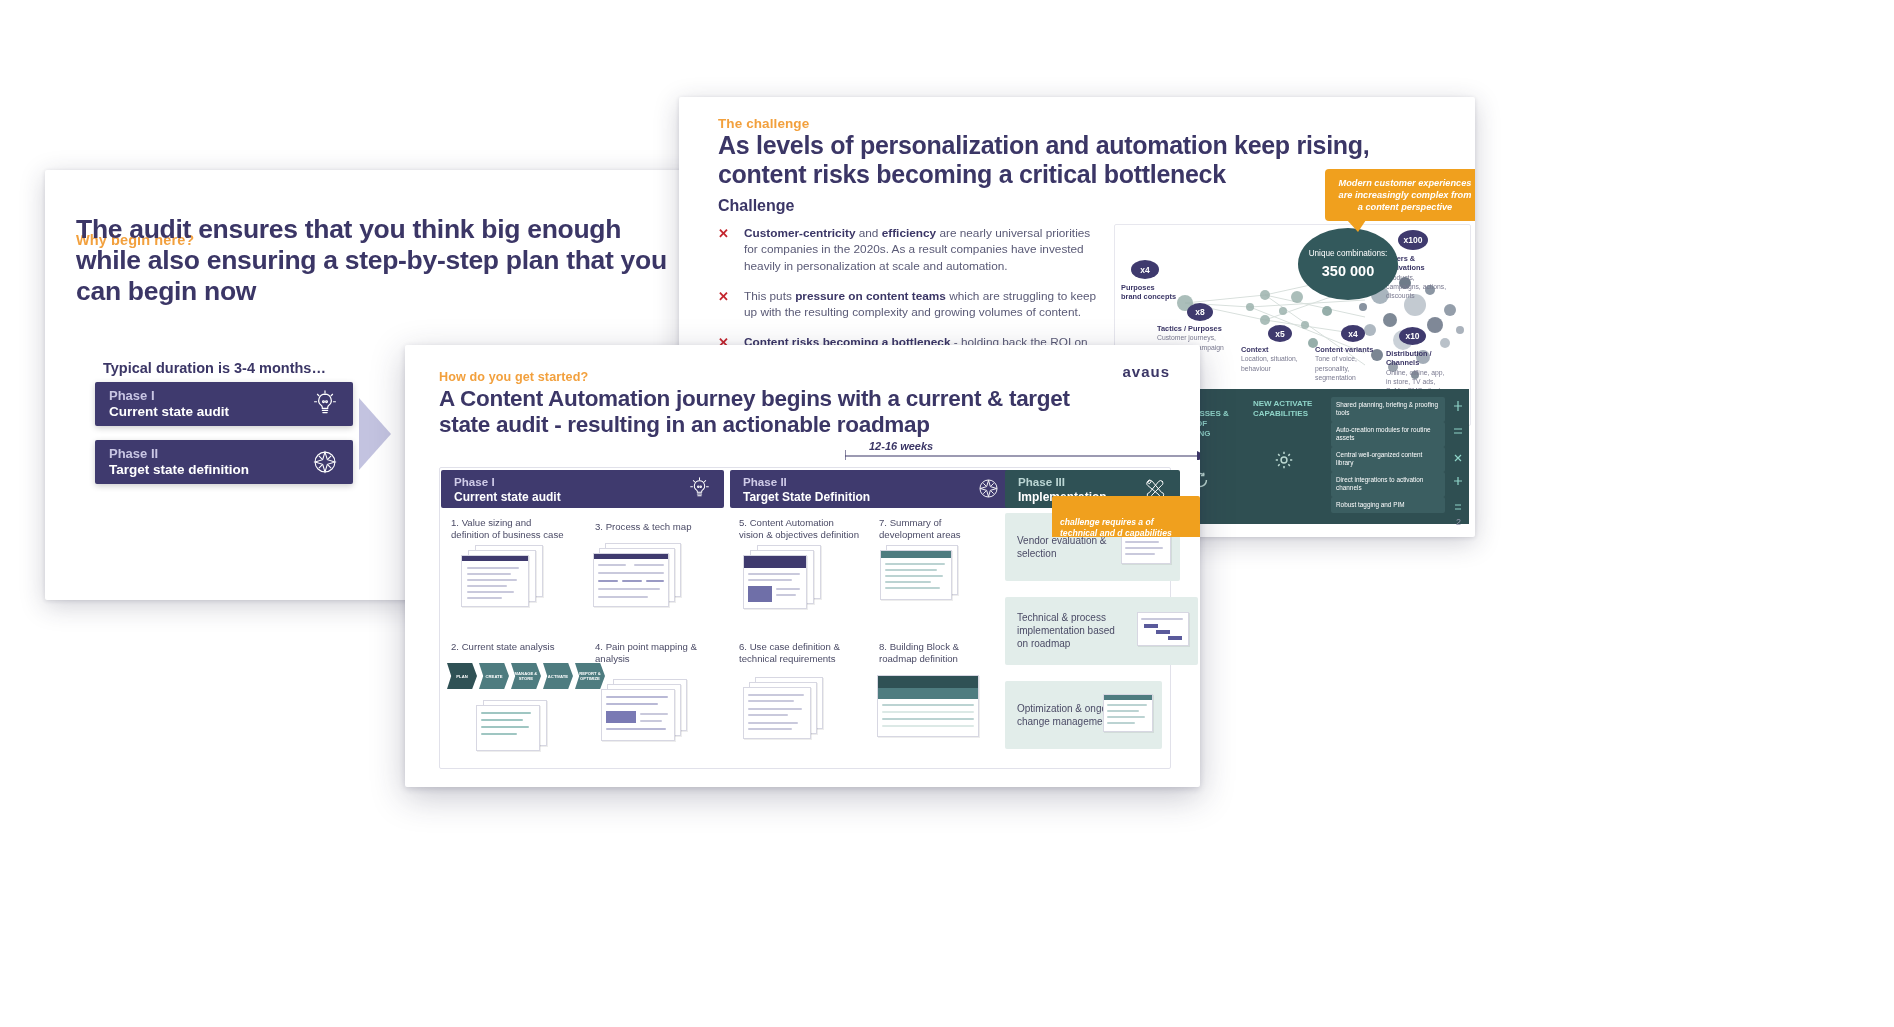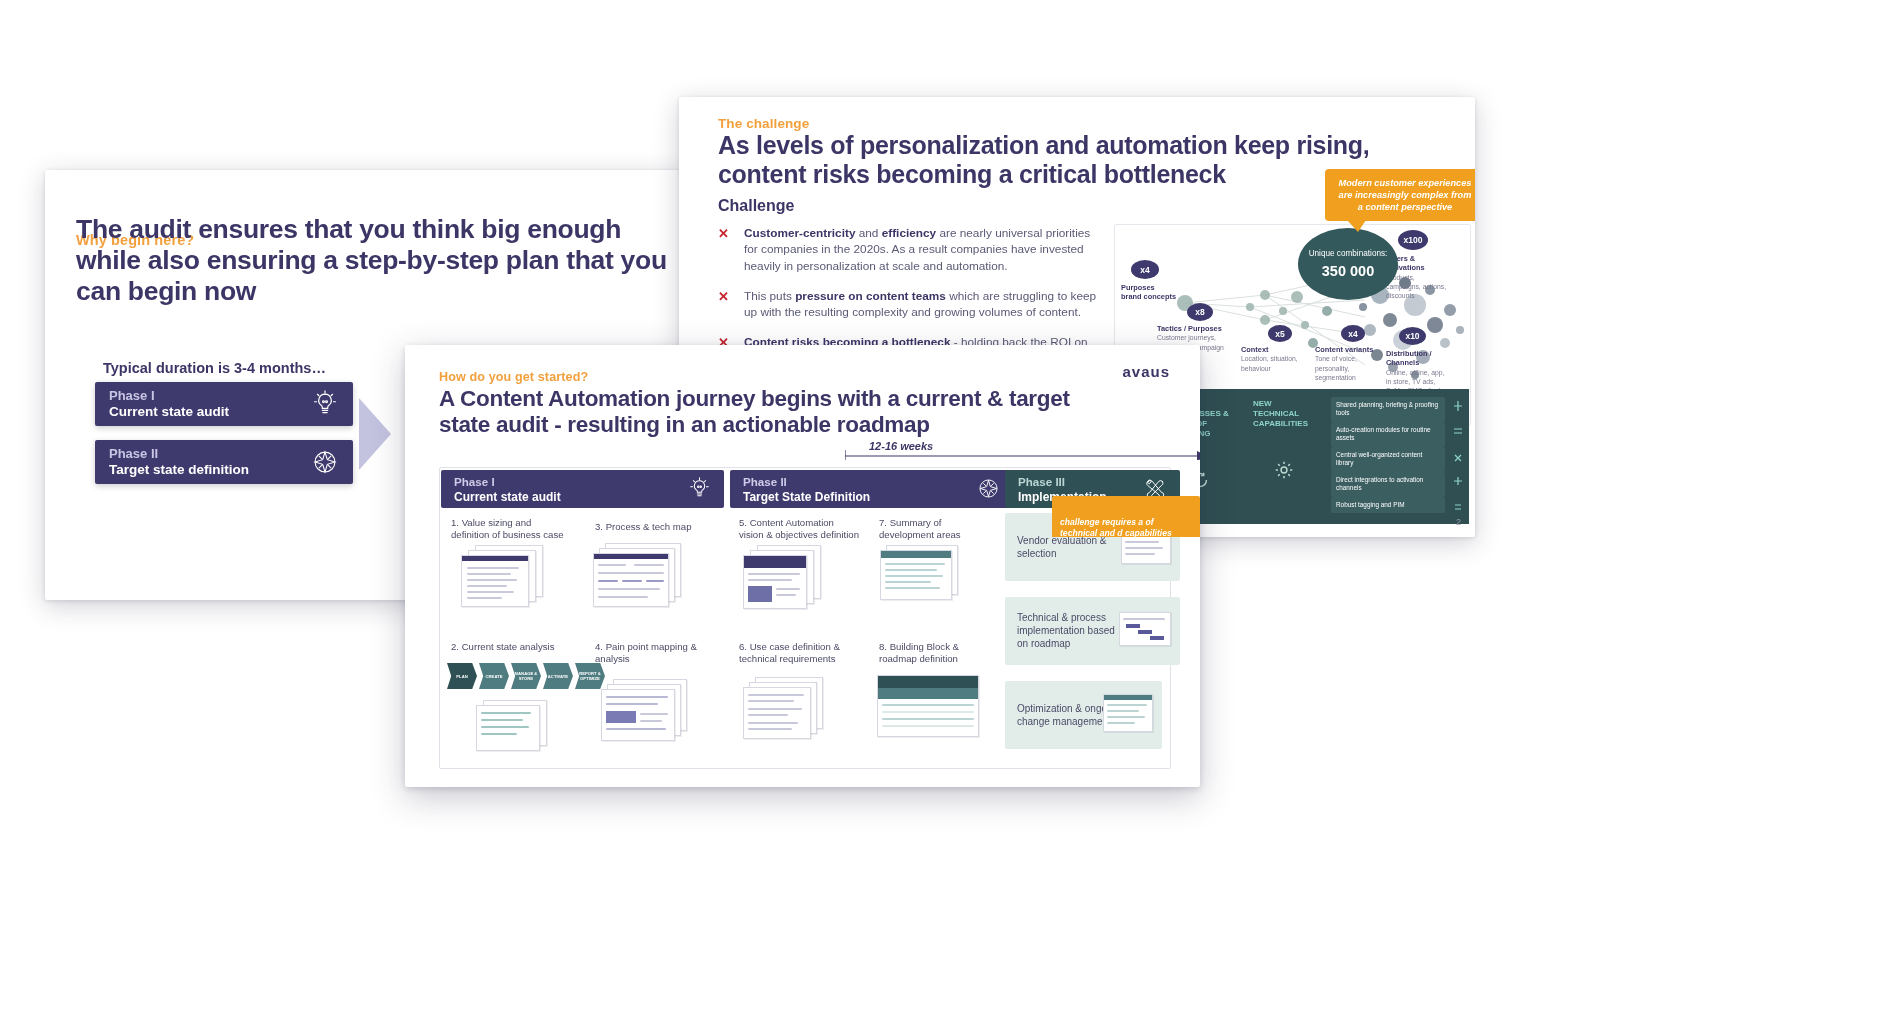--- a/index.html
+++ b/index.html
@@ -349,21 +349,21 @@
 
     <div class="cap-band">
       <div class="cap-col" style="left:52px;width:64px;">
         <div class="cap-t">NEW PROCESSES &amp; WAYS OF WORKING</div>
         <svg width="22" height="22" viewBox="0 0 24 24" style="margin-top:30px;margin-left:18px">
           <path d="M5 12a7 7 0 0 1 11.5-5.4M19 12a7 7 0 0 1-11.5 5.4" fill="none" stroke="#BCD9D2" stroke-width="1.6"></path>
           <path d="M16 4.2v3h-3M8 19.8v-3h3" fill="none" stroke="#BCD9D2" stroke-width="1.6"></path>
         </svg>
       </div>
       <div class="cap-col" style="left:134px;width:66px;">
-        <div class="cap-t">NEW TECHNICAL CAPABILITIES</div>
+        <div class="cap-t">NEW ACTIVATE CAPABILITIES</div>
         <svg width="22" height="22" viewBox="0 0 24 24" style="margin-top:30px;margin-left:20px">
           <circle cx="12" cy="12" r="3.2" fill="none" stroke="#BCD9D2" stroke-width="1.6"></circle>
           <path d="M12 3v2.4M12 18.6V21M3 12h2.4M18.6 12H21M5.6 5.6l1.7 1.7M16.7 16.7l1.7 1.7M18.4 5.6l-1.7 1.7M7.3 16.7l-1.7 1.7" stroke="#BCD9D2" stroke-width="1.6"></path>
         </svg>
       </div>
       <div class="cap-box" style="left:212px;top:8px;width:104px;"><span>Shared planning, briefing &amp; proofing tools</span></div>
       <div class="cap-box" style="left:212px;top:33px;width:104px;"><span>Auto-creation modules for routine assets</span></div>
       <div class="cap-box" style="left:212px;top:58px;width:104px;"><span>Central well-organized content library</span></div>
       <div class="cap-box" style="left:212px;top:83px;width:104px;"><span>Direct integrations to activation channels</span></div>
       <div class="cap-box" style="left:212px;top:108px;width:104px;"><span>Robust tagging and PIM</span></div>
@@ -557,21 +557,21 @@
         <div class="thumb" style="position:relative;width:48px;height:36px;display:inline-block;">
           <div class="thumb-band" style="left:0;top:0;width:48px;height:4px;"></div>
           <div class="thumb-line" style="left:3px;top:8px;width:40px;"></div>
           <div class="thumb-line" style="left:3px;top:14px;width:34px;"></div>
           <div class="thumb-line" style="left:3px;top:20px;width:38px;"></div>
           <div class="thumb-line" style="left:3px;top:26px;width:30px;"></div>
         </div>
       </div>
     </div>
 
-    <div class="p3-card" style="top:252px;width:175px;height:68px;">
+    <div class="p3-card" style="top:252px;width:193px;height:68px;">
       <div class="p3-t">Technical &amp; process implementation based on roadmap</div>
       <div class="p3-th">
         <div class="thumb" style="position:relative;width:50px;height:32px;display:inline-block;">
           <div class="thumb-line" style="left:3px;top:5px;width:42px;"></div>
           <div class="thumb-band" style="left:6px;top:11px;width:14px;height:4px;background:#5A5A9B;"></div>
           <div class="thumb-band" style="left:18px;top:17px;width:14px;height:4px;background:#5A5A9B;"></div>
           <div class="thumb-band" style="left:30px;top:23px;width:14px;height:4px;background:#5A5A9B;"></div>
         </div>
       </div>
     </div>

